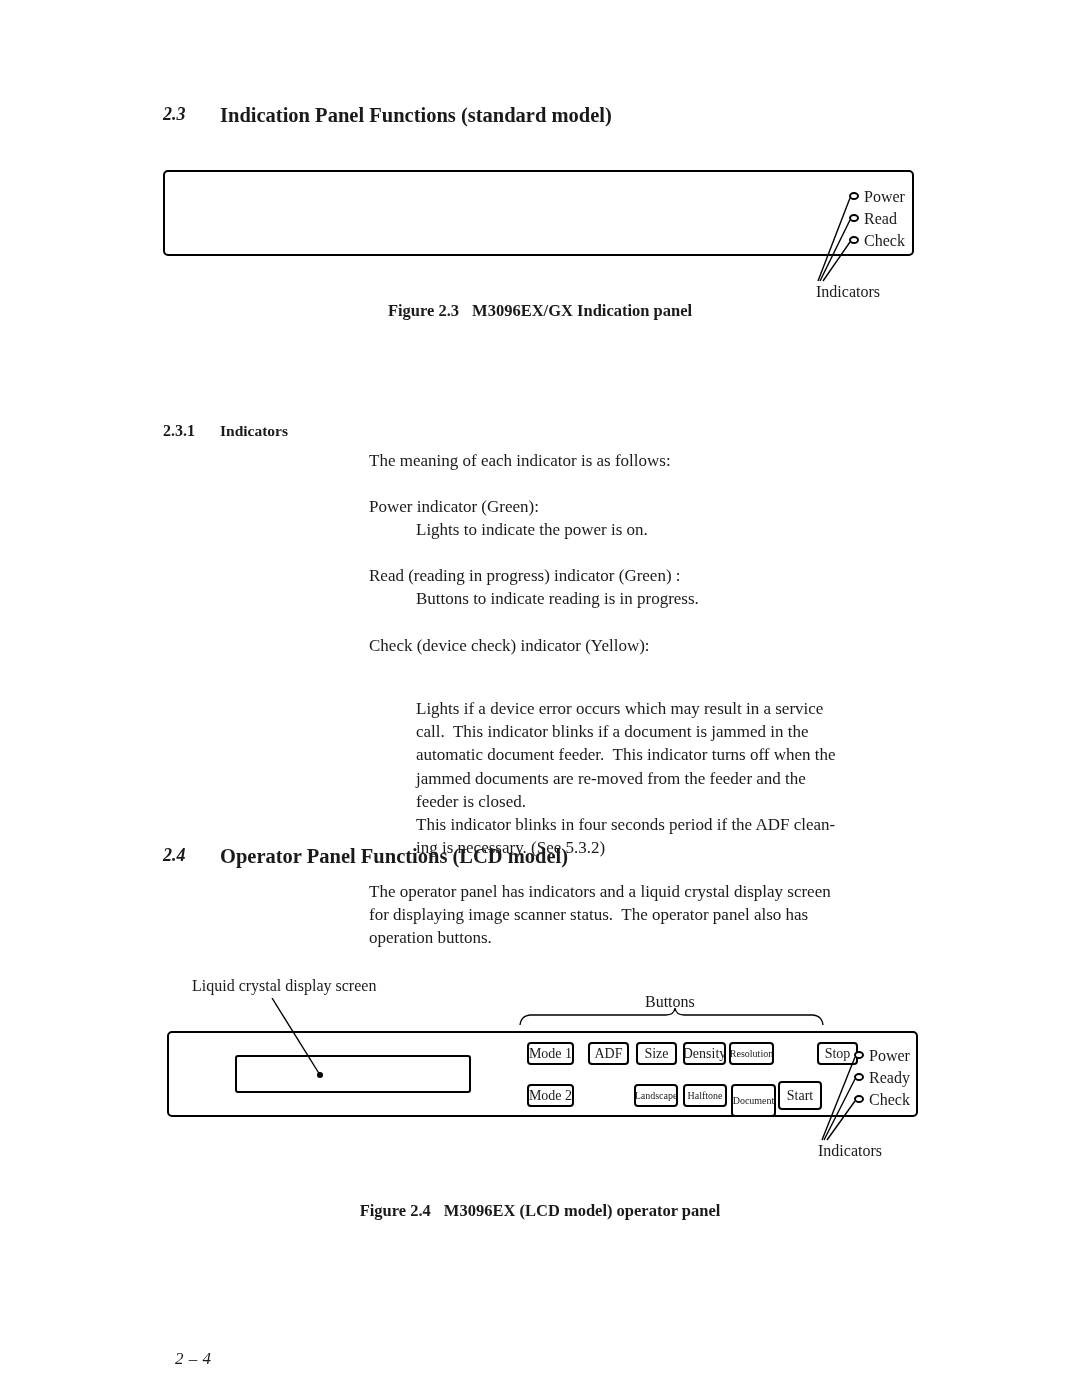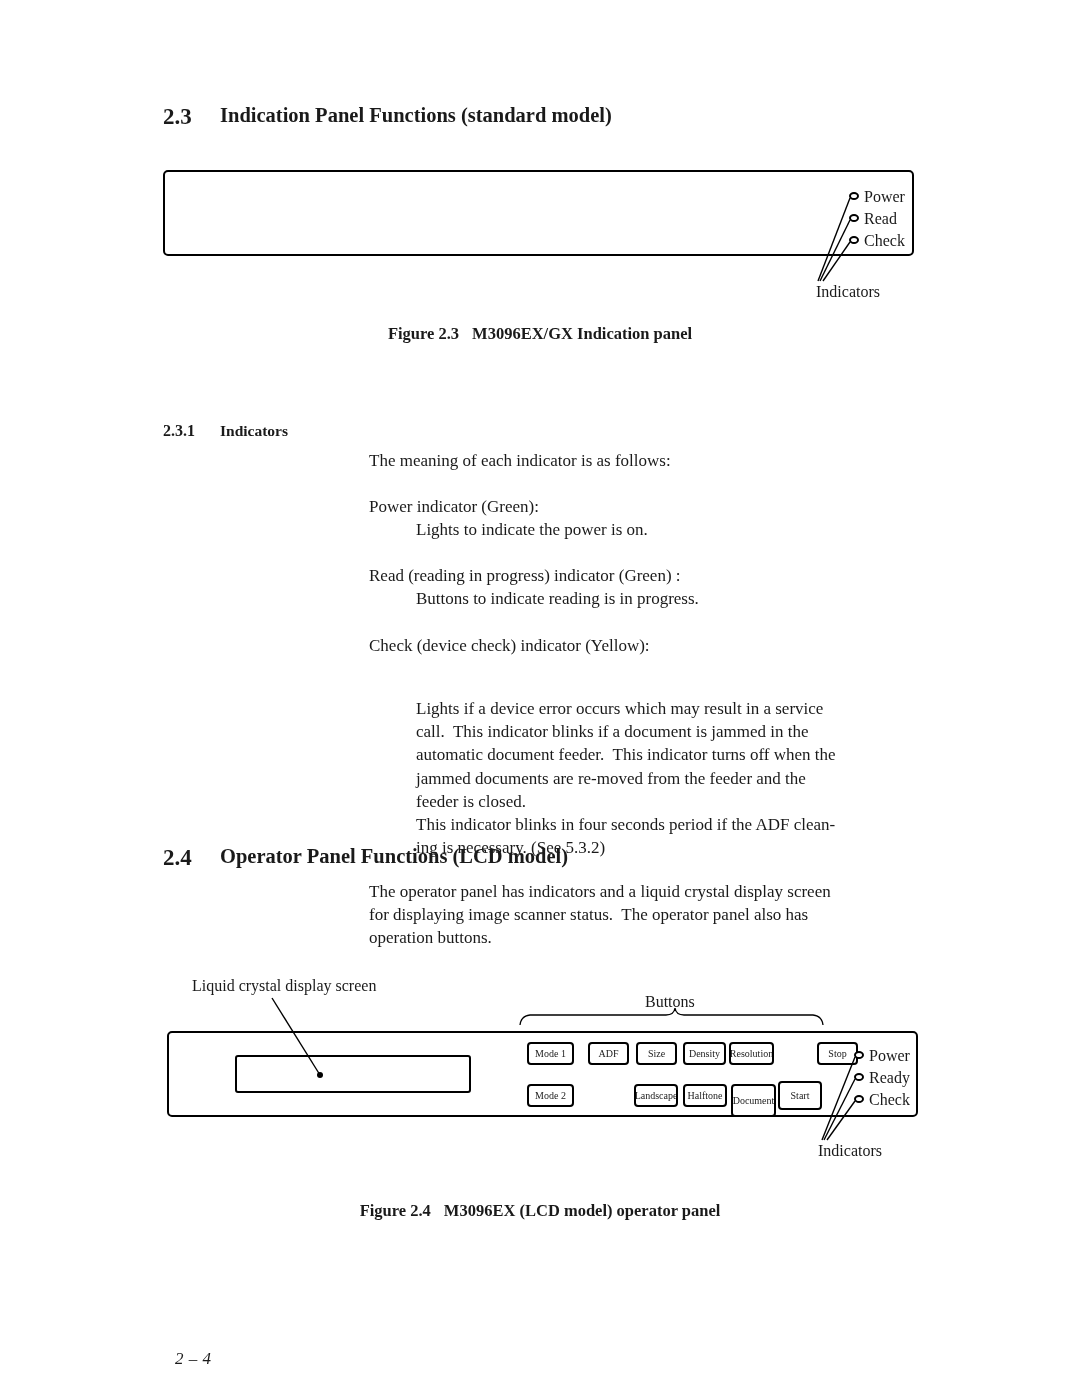--- a/index.html
+++ b/index.html
@@ -14,21 +14,22 @@
     font-family: "Liberation Serif", "DejaVu Serif", serif;
     color: #1a1a1a;
     overflow: hidden;
   }
 
   
   .abs { position: absolute; }
 
   .h-num {
     font-weight: bold;
-    font-size: 23px;
+    font-size: 18px;
+    font-style: italic;
   }
   .h-title {
     font-weight: bold;
     font-size: 20.5px;
   }
   .sub-num {
     font-weight: bold;
     font-size: 16px;
   }
   .sub-title {
@@ -72,21 +73,21 @@
 
   .btn {
     position: absolute;
     border: 2.2px solid #000;
     border-radius: 4px;
     background: #fff;
     box-sizing: border-box;
     display: flex;
     align-items: center;
     justify-content: center;
-    font-size: 10px;
+    font-size: 14px;
     font-family: "Liberation Serif", "DejaVu Serif", serif;
     white-space: nowrap;
     overflow: hidden;
   }
   .btn.small-type { font-size: 10px; }
 
   .lcd-screen {
     position: absolute;
     border: 2.6px solid #000;
     border-radius: 3px;
@@ -114,21 +115,21 @@
 <div class="abs label-text" style="left:864px; top:188px;">Power</div>
 
 <div class="led" style="left:849px; top:214px;"></div>
 <div class="abs label-text" style="left:864px; top:210px;">Read</div>
 
 <div class="led" style="left:849px; top:236px;"></div>
 <div class="abs label-text" style="left:864px; top:232px;">Check</div>
 
 <div class="abs label-text" style="left:816px; top:283px;">Indicators</div>
 
-<div class="abs fig-caption" style="left:0px; top:324px;">
+<div class="abs fig-caption" style="left:0px; top:301px;">
   <span>Figure 2.3</span><span class="cap-gap"></span><span>M3096EX/GX Indication panel</span>
 </div>
 
 <div class="abs sub-num" style="left:163px; top:422px;">2.3.1</div>
 <div class="abs sub-title" style="left:220px; top:422px;">Indicators</div>
 
 <div class="abs body-text" style="left:369px; top:449px;">The meaning of each indicator is as follows:</div>
 
 <div class="abs body-text" style="left:369px; top:495px;">Power indicator (Green):</div>
 <div class="abs body-text" style="left:416px; top:518px;">Lights to indicate the power is on.</div>

